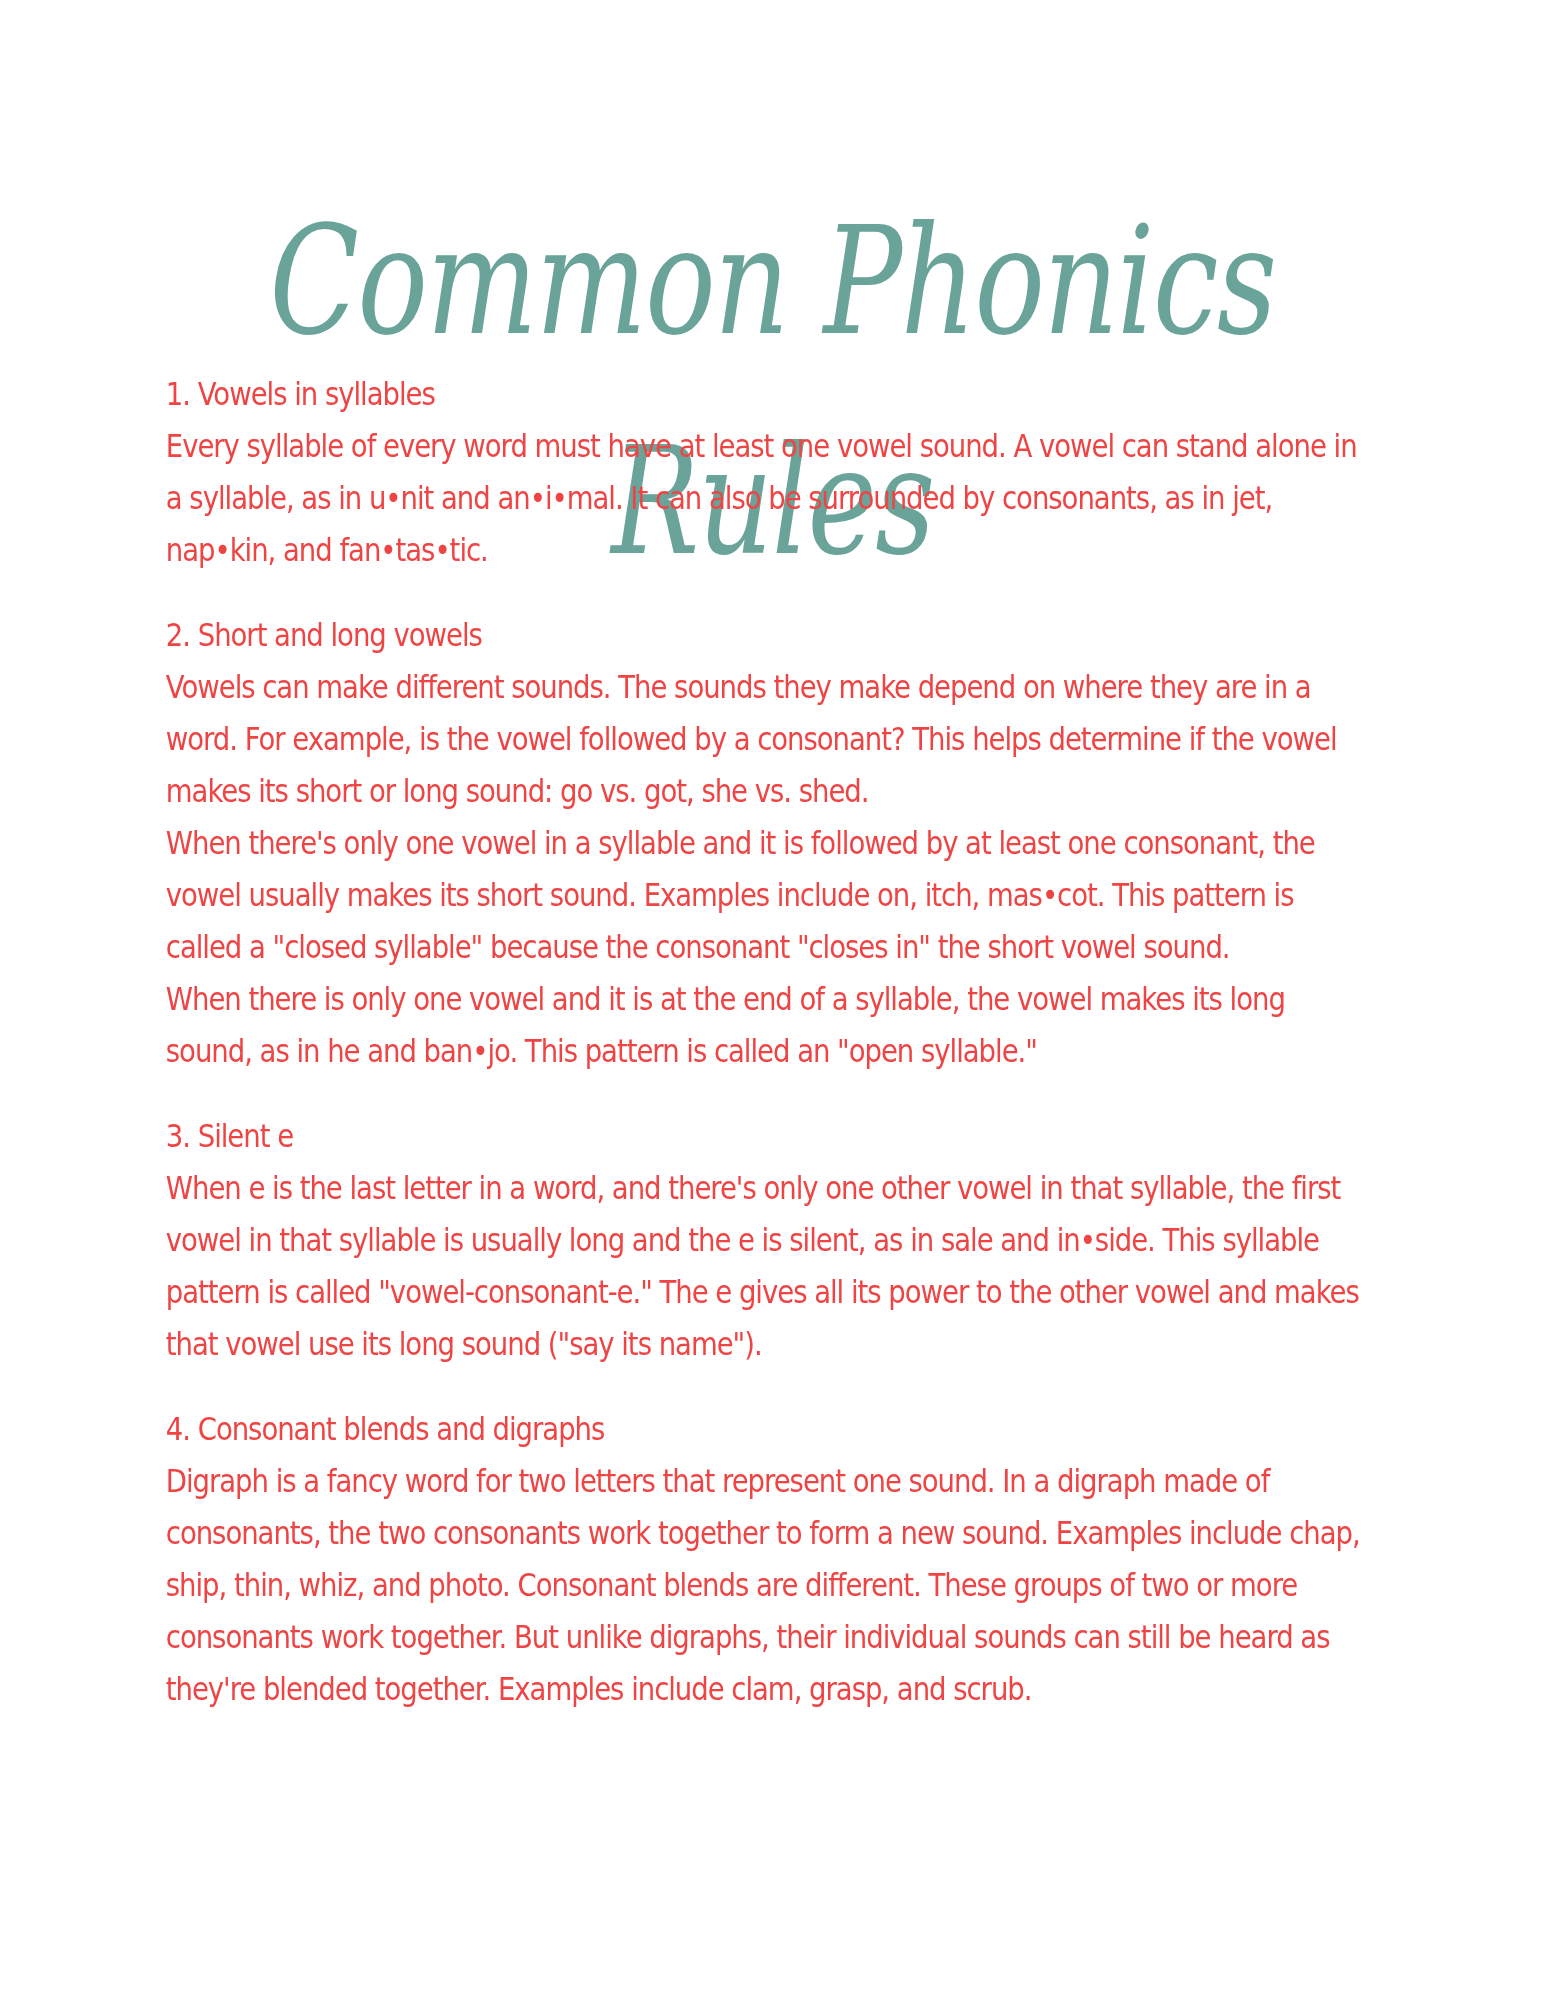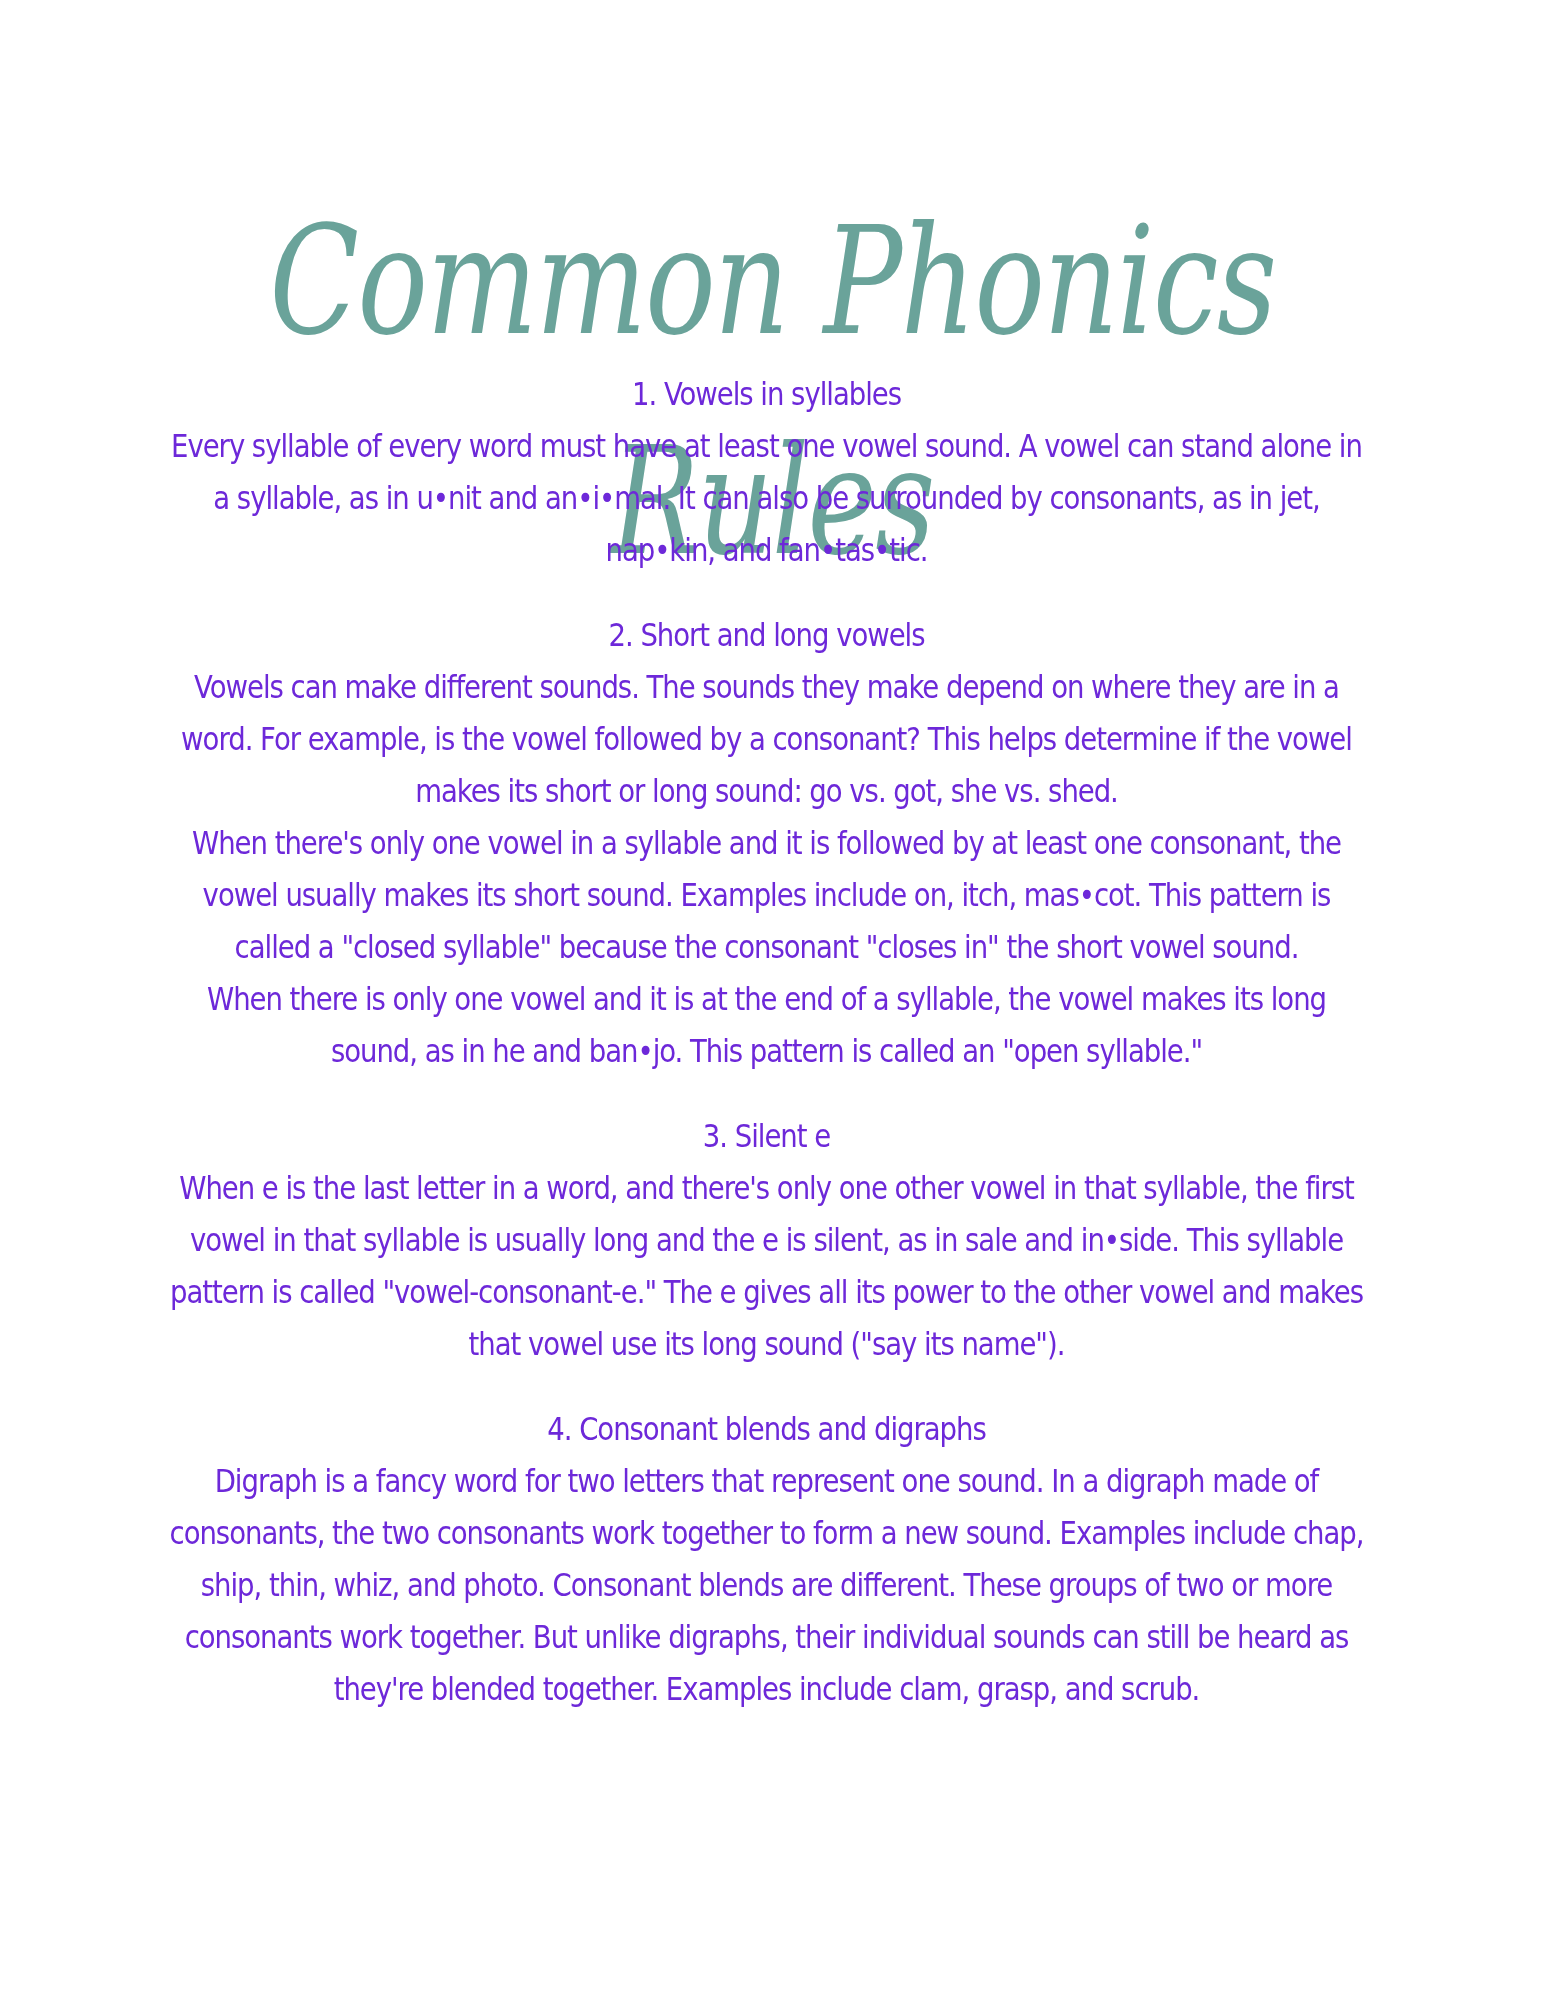--- a/index.html
+++ b/index.html
@@ -12,25 +12,25 @@
     font-style: italic;
     font-weight: normal;
     font-size: 150px;
     line-height: 220px;
     color: #6aa39a;
     letter-spacing: -2px;
     transform: scaleX(0.78);
   }
   .content {
     position: absolute; left: 68px; right: 80px; top: 368px;
-    text-align: center;
+    text-align: left;
     font-family: "DejaVu Sans", sans-serif;
     font-size: 32px;
     line-height: 52px;
-    color: #6d28d9;
+    color: #ef4444;
     letter-spacing: -1.2px;
   }
   .section { margin: 0 0 33px 0; }
   .section h2 { font-weight: normal; font-size: 32px; line-height: 52px; margin: 0; }
   .section p { margin: 0; transform: scaleX(0.86); transform-origin: center; }
   .section h2 { transform: scaleX(0.86); }
 </style>
 </head>
 <body>
 

